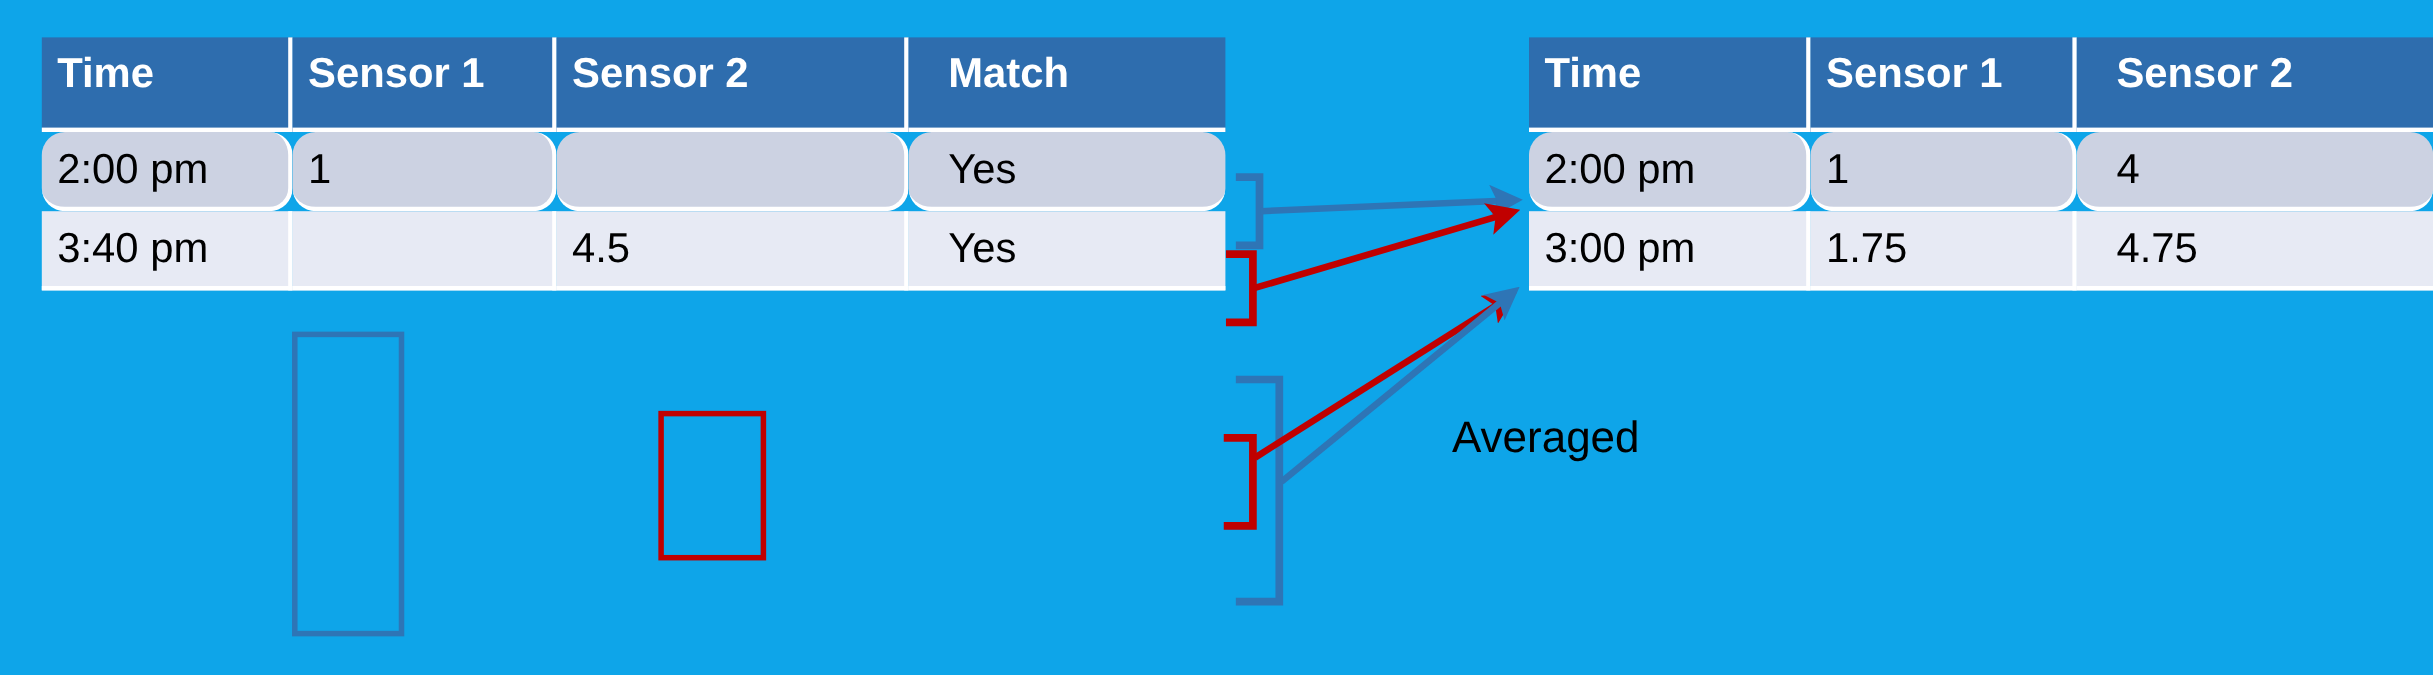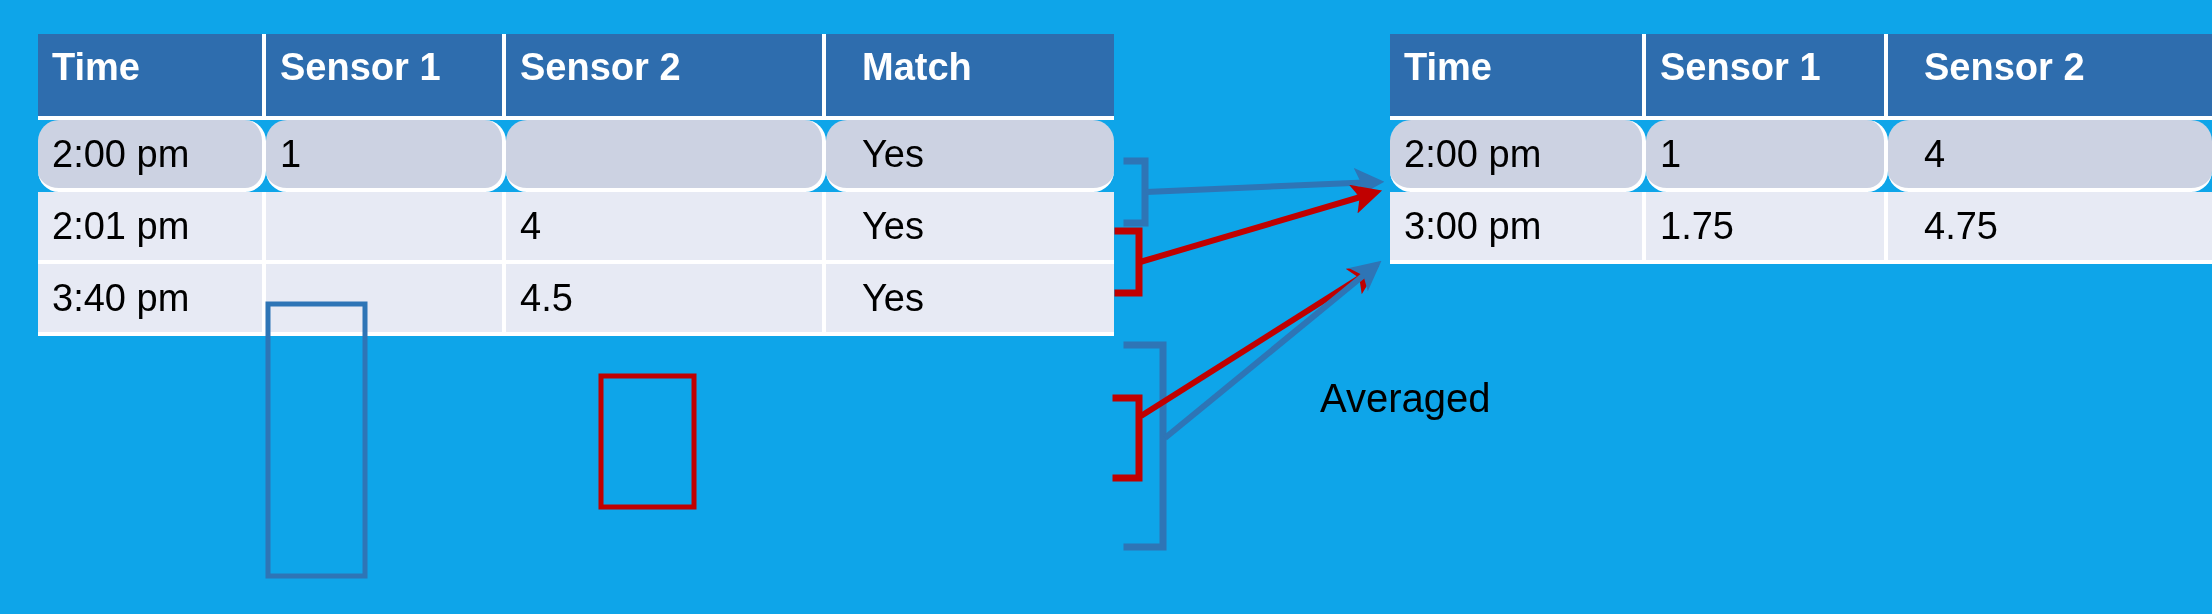--- a/index.html
+++ b/index.html
@@ -108,26 +108,20 @@
       </tr>
     </thead>
     <tbody>
       <tr class="band-dark">
         <td>2:00 pm</td>
         <td>1</td>
         <td></td>
         <td class="last-col">Yes</td>
       </tr>
       <tr class="band-light">
-        <td>2:01 pm</td>
-        <td></td>
-        <td>4</td>
-        <td class="last-col">Yes</td>
-      </tr>
-      <tr class="band-light">
         <td>3:40 pm</td>
         <td></td>
         <td>4.5</td>
         <td class="last-col">Yes</td>
       </tr>
     </tbody>
   </table>
 
   <table class="tbl" id="right-table">
     <colgroup>

